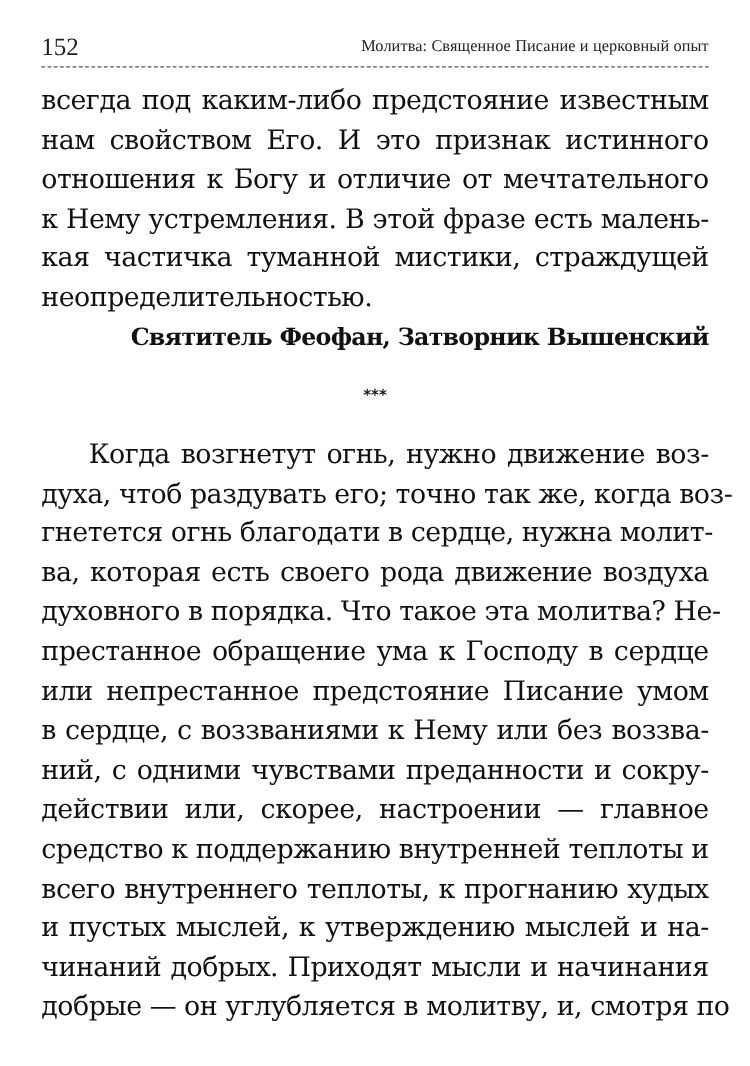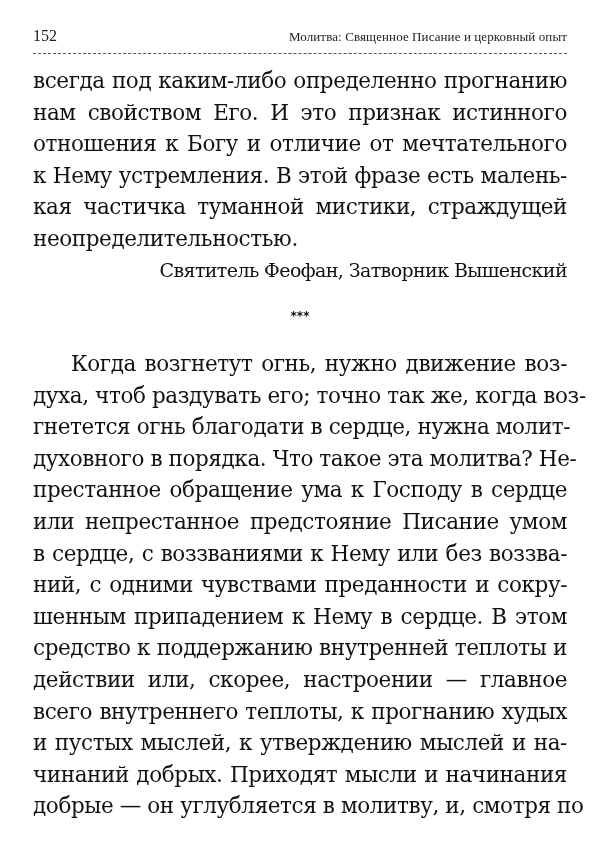--- a/index.html
+++ b/index.html
@@ -27,21 +27,21 @@
       width: 534px;
       height: 22px;
       font-family: "Liberation Serif", serif;
       font-size: 19px;
       color: #222222;
     }
     .page-number {
       position: absolute;
       left: 0;
       top: 0;
-      font-size: 16px;
+      font-size: 20px;
     }
     .running-title {
       position: absolute;
       right: 0;
       top: 2px;
       font-size: 13px;
       letter-spacing: 0.1px;
     }
     .head-rule {
       position: absolute;
@@ -71,21 +71,21 @@
     }
     .line.last {
       text-align-last: left;
     }
     .p1 { top: 65px; }
     .signature {
       position: absolute;
       top: 259px;
       right: 0;
       font-family: "DejaVu Serif", serif;
-      font-weight: normal;
+      font-weight: bold;
       font-size: 19px;
       letter-spacing: -0.6px;
       text-align: right;
     }
     .separator {
       position: absolute;
       top: 309px;
       left: 0;
       width: 534px;
       text-align: center;
@@ -104,43 +104,43 @@
 
 <div class="page">
 
   <div class="running-head">
     <span class="page-number">152</span>
     <span class="running-title">Молитва: Священное Писание и церковный опыт</span>
   </div>
   <div class="head-rule"></div>
 
   <div class="body-text p1">
-    <span class="line">всегда под каким-либо определенно прогнанию</span>
+    <span class="line">всегда под каким-либо предстояние известным</span>
     <span class="line">нам свойством Его. И это признак истинного</span>
     <span class="line">отношения к Богу и отличие от мечтательного</span>
     <span class="line">к Нему устремления. В этой фразе есть малень-</span>
     <span class="line">кая частичка туманной мистики, страждущей</span>
     <span class="line last">неопределительностью.</span>
   </div>
 
   <div class="signature">Святитель Феофан, Затворник Вышенский</div>
 
   <div class="separator">***</div>
 
   <div class="body-text p2">
     <span class="line indent">Когда возгнетут огнь, нужно движение воз-</span>
     <span class="line">духа, чтоб раздувать его; точно так же, когда воз-</span>
     <span class="line">гнетется огнь благодати в сердце, нужна молит-</span>
+    <span class="line">ва, которая есть своего рода движение воздуха</span>
     <span class="line">духовного в порядка. Что такое эта молитва? Не-</span>
     <span class="line">престанное обращение ума к Господу в сердце</span>
     <span class="line">или непрестанное предстояние Писание умом</span>
     <span class="line">в сердце, с воззваниями к Нему или без воззва-</span>
     <span class="line">ний, с одними чувствами преданности и сокру-</span>
-    <span class="line">шенным припадением к Нему в сердце. В этом</span>
+    <span class="line">действии или, скорее, настроении — главное</span>
     <span class="line">средство к поддержанию внутренней теплоты и</span>
-    <span class="line">действии или, скорее, настроении — главное</span>
     <span class="line">всего внутреннего теплоты, к прогнанию худых</span>
     <span class="line">и пустых мыслей, к утверждению мыслей и на-</span>
     <span class="line">чинаний добрых. Приходят мысли и начинания</span>
     <span class="line">добрые — он углубляется в молитву, и, смотря по</span>
   </div>
 
 </div>
 
 </body></html>

